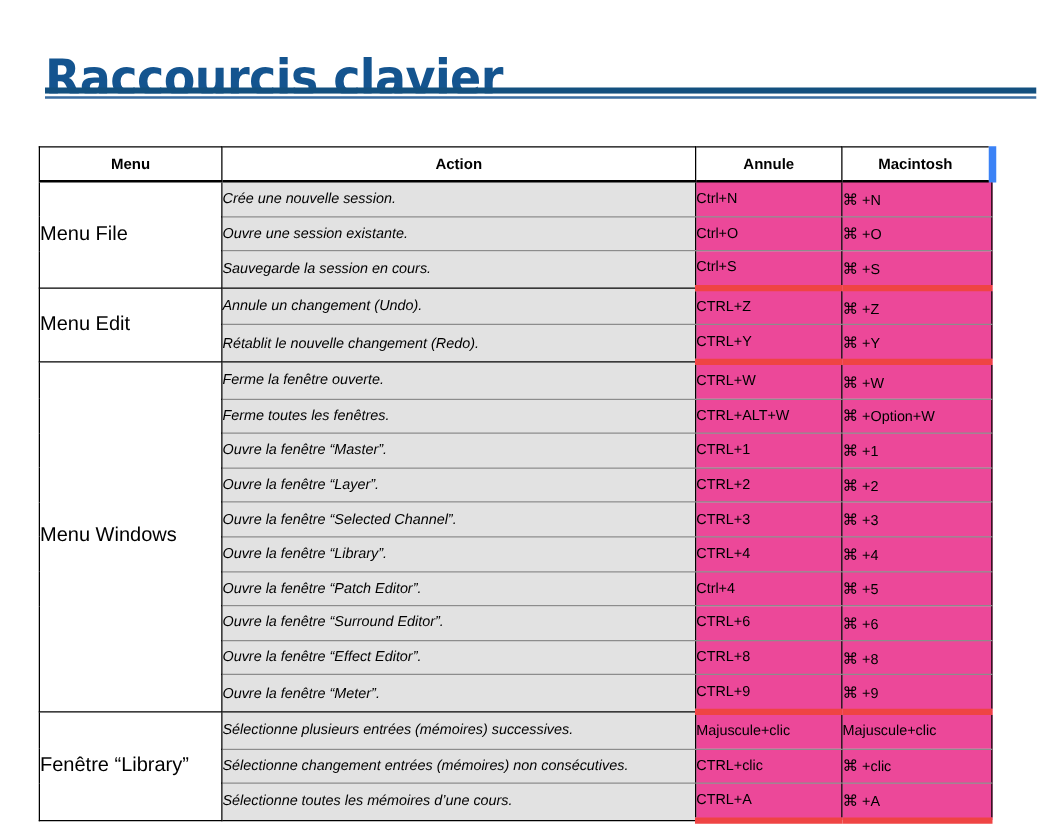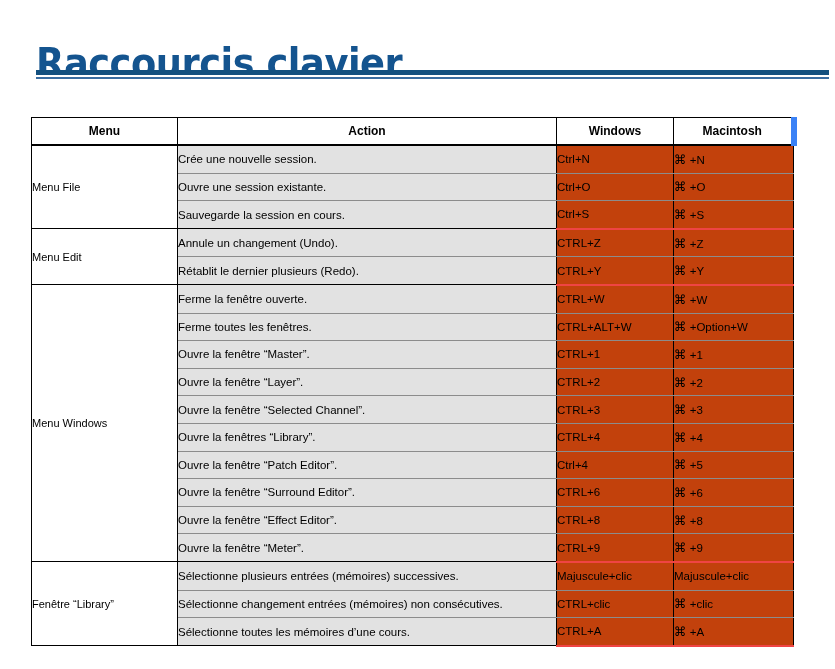--- a/index.html
+++ b/index.html
@@ -106,46 +106,47 @@
   thead th.h-menu   { border-left: 1px solid #000; }
   thead th.h-mac    { border-right: 6px solid #3b82f6; }
 
   
   td.menu-cell {
     border-left: 1px solid #000;
     border-right: 1px solid #000;
     border-bottom: 1px solid #000;
     background: #ffffff;
     padding-left: 11px;
-    font-size: 11px;
+    font-size: 16px;
     text-align: left;
   }
 
   td.action-cell {
     background: #e2e2e2;
     border-right: 1px solid #000;
     border-bottom: 1px solid #8c8c8c;
     padding-left: 10px;
     height: 26.6px;
     font-size: 11.5px;
     text-align: left;
+    font-style: italic;
   }
   tr.sec-last td.action-cell { border-bottom: 1px solid #000; margin-top: 23px; }
 
   td.key-cell {
-    background: #c2410c;
+    background: #ec4899;
     border-right: 1px solid #000;
     border-bottom: 1px solid #8c8c8c;
     padding-left: 9px;
     height: 26.6px;
     font-size: 11.5px;
     text-align: left;
     white-space: nowrap;
   }
-  tr.sec-last td.key-cell { border-bottom: 2px solid #ef4444; margin-left: 32px; }
+  tr.sec-last td.key-cell { border-bottom: 5px solid #ef4444; margin-left: 32px; }
 
   tr.table-last td { border-bottom: 1px solid #000; }
 
   .cmd {
     font-family: "DejaVu Sans", sans-serif;
     font-size: 12.5px;
   }
 </style>
 </head>
 <body>
@@ -163,21 +164,21 @@
       <colgroup>
         <col class="c-menu">
           <col class="c-action">
           <col class="c-win">
           <col class="c-mac">
       </colgroup>
       <thead>
         <tr>
           <th class="h-menu">Menu</th>
           <th class="h-action">Action</th>
-          <th class="h-win">Windows</th>
+          <th class="h-win">Annule</th>
           <th class="h-mac">Macintosh</th>
         </tr>
       </thead>
       <tbody id="table-body">
           <tr>
             <td class="menu-cell" rowspan="3">Menu File</td>
             <td class="action-cell">Crée une nouvelle session.</td>
             <td class="key-cell">Ctrl+N</td>
             <td class="key-cell"><span class="cmd">⌘</span> +N</td>
           </tr>
@@ -191,21 +192,21 @@
             <td class="key-cell">Ctrl+S</td>
             <td class="key-cell"><span class="cmd">⌘</span> +S</td>
           </tr>
           <tr>
             <td class="menu-cell" rowspan="2">Menu Edit</td>
             <td class="action-cell">Annule un changement (Undo).</td>
             <td class="key-cell">CTRL+Z</td>
             <td class="key-cell"><span class="cmd">⌘</span> +Z</td>
           </tr>
           <tr class="sec-last">
-            <td class="action-cell">Rétablit le dernier plusieurs (Redo).</td>
+            <td class="action-cell">Rétablit le nouvelle changement (Redo).</td>
             <td class="key-cell">CTRL+Y</td>
             <td class="key-cell"><span class="cmd">⌘</span> +Y</td>
           </tr>
           <tr>
             <td class="menu-cell" rowspan="10">Menu Windows</td>
             <td class="action-cell">Ferme la fenêtre ouverte.</td>
             <td class="key-cell">CTRL+W</td>
             <td class="key-cell"><span class="cmd">⌘</span> +W</td>
           </tr>
           <tr>
@@ -222,21 +223,21 @@
             <td class="action-cell">Ouvre la fenêtre “Layer”.</td>
             <td class="key-cell">CTRL+2</td>
             <td class="key-cell"><span class="cmd">⌘</span> +2</td>
           </tr>
           <tr>
             <td class="action-cell">Ouvre la fenêtre “Selected Channel”.</td>
             <td class="key-cell">CTRL+3</td>
             <td class="key-cell"><span class="cmd">⌘</span> +3</td>
           </tr>
           <tr>
-            <td class="action-cell">Ouvre la fenêtres “Library”.</td>
+            <td class="action-cell">Ouvre la fenêtre “Library”.</td>
             <td class="key-cell">CTRL+4</td>
             <td class="key-cell"><span class="cmd">⌘</span> +4</td>
           </tr>
           <tr>
             <td class="action-cell">Ouvre la fenêtre “Patch Editor”.</td>
             <td class="key-cell">Ctrl+4</td>
             <td class="key-cell"><span class="cmd">⌘</span> +5</td>
           </tr>
           <tr>
             <td class="action-cell">Ouvre la fenêtre “Surround Editor”.</td>

